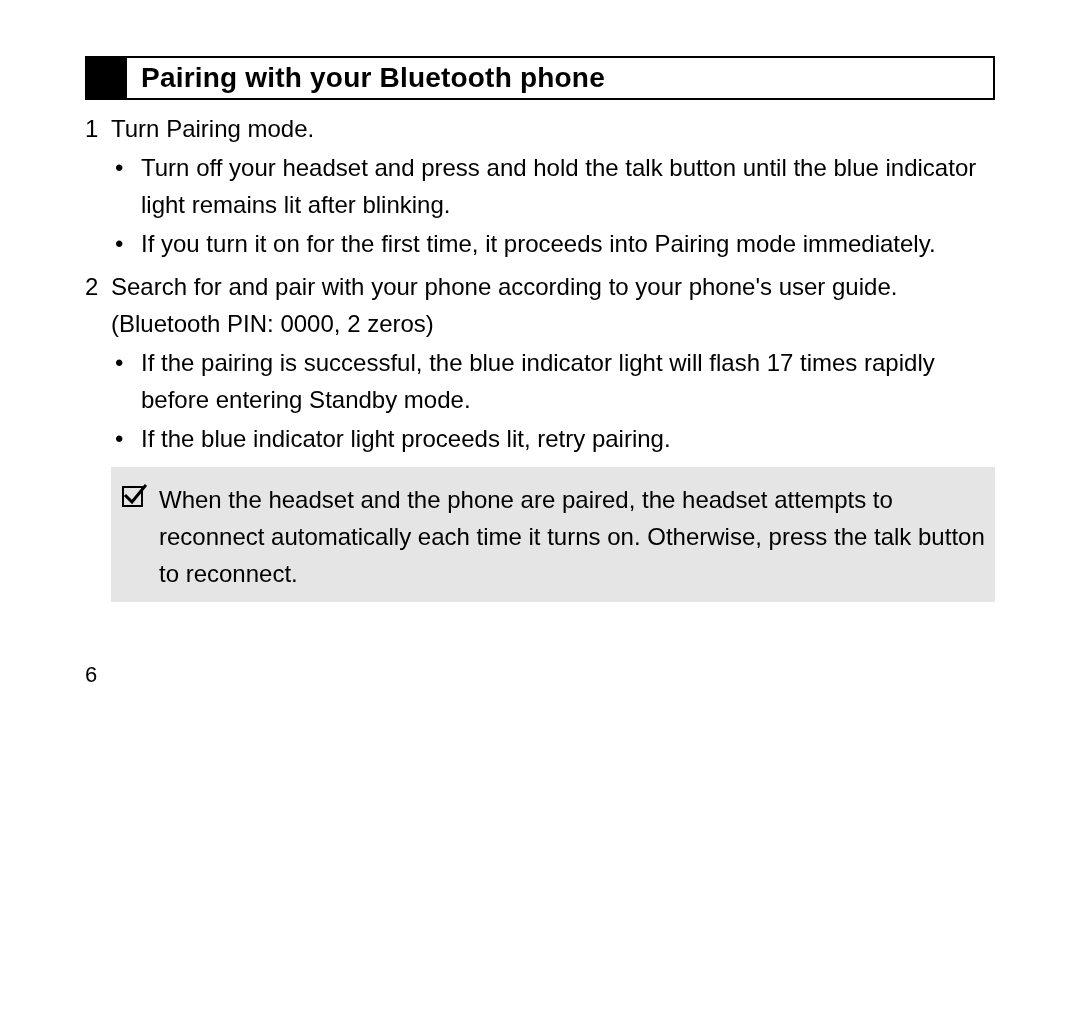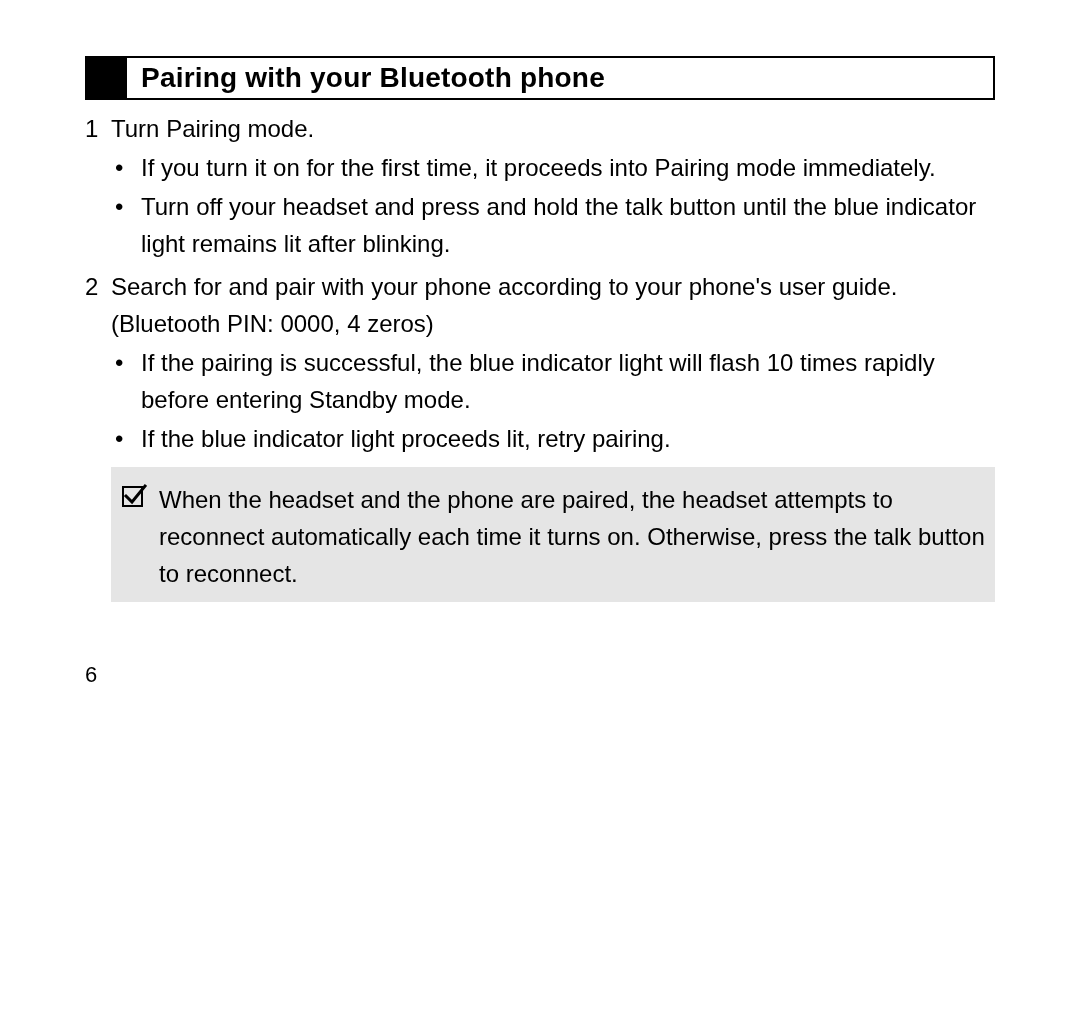--- a/index.html
+++ b/index.html
@@ -110,32 +110,32 @@
     <div class="heading-text">Pairing with your Bluetooth phone</div>
   </div>
 
   <div class="body">
 
     <div class="step">
       <div class="step-num">1</div>
       <div class="step-text">
         <div>Turn Pairing mode.</div>
         <ul class="bullets">
+          <li>Turn off your headset and press and hold the talk button until the blue indicator light remains lit after blinking.</li>
           <li>If you turn it on for the first time, it proceeds into Pairing mode immediately.</li>
-          <li>Turn off your headset and press and hold the talk button until the blue indicator light remains lit after blinking.</li>
         </ul>
       </div>
     </div>
 
     <div class="step">
       <div class="step-num">2</div>
       <div class="step-text">
-        <div>Search for and pair with your phone according to your phone's user guide. (Bluetooth PIN: 0000, 4 zeros)</div>
+        <div>Search for and pair with your phone according to your phone's user guide. (Bluetooth PIN: 0000, 2 zeros)</div>
         <ul class="bullets">
-          <li>If the pairing is successful, the blue indicator light will flash 10 times rapidly before entering Standby mode.</li>
+          <li>If the pairing is successful, the blue indicator light will flash 17 times rapidly before entering Standby mode.</li>
           <li>If the blue indicator light proceeds lit, retry pairing.</li>
         </ul>
       </div>
     </div>
 
     <div class="note-box">
       <div class="note-icon">
         <svg width="26" height="26" viewBox="0 0 26 26">
           <rect x="2" y="4" width="19" height="19" fill="none" stroke="#000" stroke-width="2"></rect>
           <path d="M5 13 L11 19 L24 3" fill="none" stroke="#000" stroke-width="3" stroke-linecap="square"></path>

